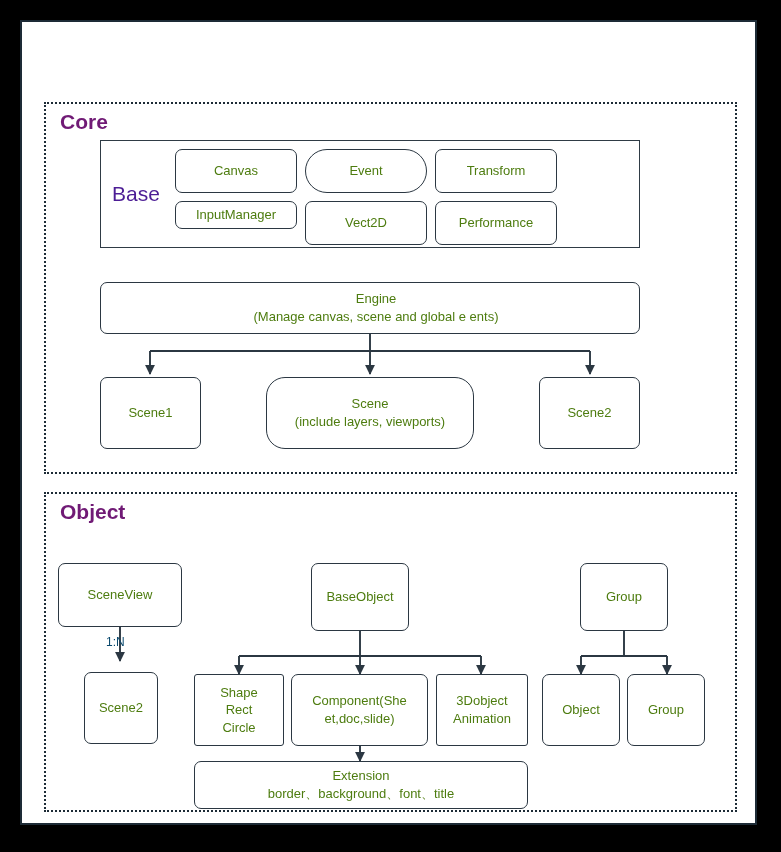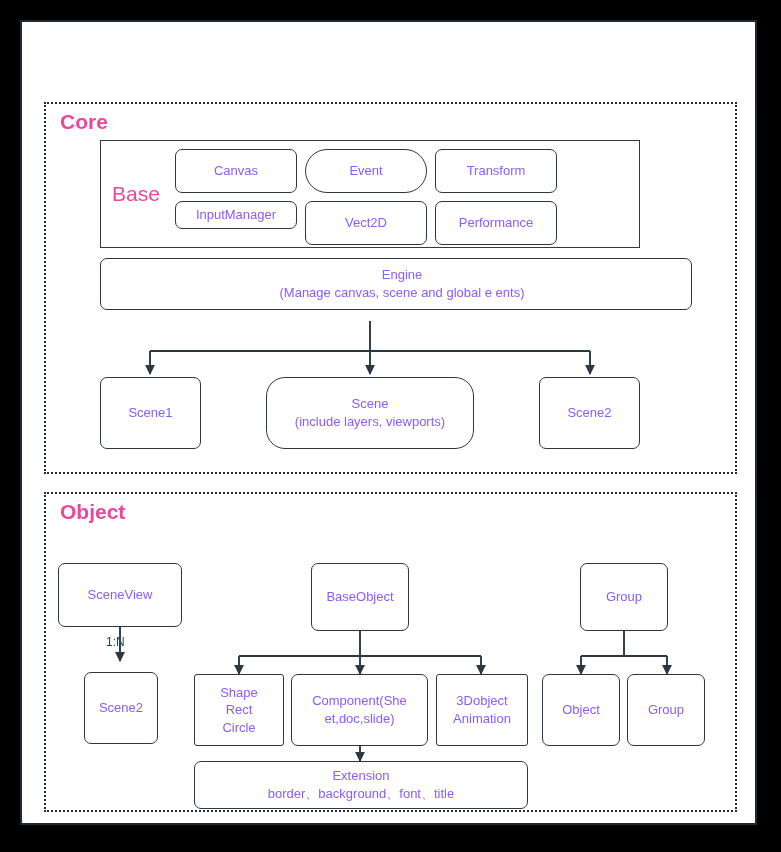--- a/index.html
+++ b/index.html
@@ -45,21 +45,21 @@
     border: 2px dotted #1d2b36;
     box-sizing: border-box;
     background: transparent;
   }
   .group-title {
     position: absolute;
     left: 14px;
     top: 6px;
     font-size: 21px;
     font-weight: bold;
-    color: #ec4899;
+    color: #701a75;
   }
 
   #core-box   { left: 22px; top: 80px;  width: 693px; height: 372px; }
   #object-box { left: 22px; top: 470px; width: 693px; height: 320px; }
 
   
   .plain-box {
     position: absolute;
     border: 1.6px solid #2f3b45;
     box-sizing: border-box;
@@ -70,34 +70,34 @@
   .node {
     position: absolute;
     border: 1.8px solid #2b3742;
     border-radius: 7px;
     box-sizing: border-box;
     background: #ffffff;
     display: flex;
     align-items: center;
     justify-content: center;
     text-align: center;
-    color: #8b5cf6;
+    color: #4d7c0f;
     font-size: 13px;
     line-height: 1.35;
     padding: 2px 4px;
   }
   .node.sq { border-radius: 3px; }
 
   .node-label { white-space: pre-line; }
 
   
   #base-label {
     position: absolute;
     font-size: 21px;
-    color: #ec4899;
+    color: #4c1d95;
   }
 
   
   .edge-label {
     position: absolute;
     font-size: 12px;
     color: #0c4a6e;
   }
 
   
@@ -165,21 +165,21 @@
   <div class="node" style="left:153px; top:179px; width:122px; height:28px;">
     <span class="node-label">InputManager</span>
   </div>
   <div class="node" style="left:283px; top:179px; width:122px; height:44px;">
     <span class="node-label">Vect2D</span>
   </div>
   <div class="node" style="left:413px; top:179px; width:122px; height:44px;">
     <span class="node-label">Performance</span>
   </div>
 
-  <div class="node" style="left:78px; top:236px; width:592px; height:52px;padding-left:16px;">
+  <div class="node" style="left:78px; top:260px; width:540px; height:52px;padding-left:16px;">
     <span class="node-label">Engine
 (Manage canvas, scene and global e  ents)</span>
   </div>
 
   <div class="node" style="left:78px; top:355px; width:101px; height:72px;">
     <span class="node-label">Scene1</span>
   </div>
   <div class="node" style="left:244px; top:355px; width:208px; height:72px;border-radius:19px;">
     <span class="node-label">Scene
 (include layers, viewports)</span>

